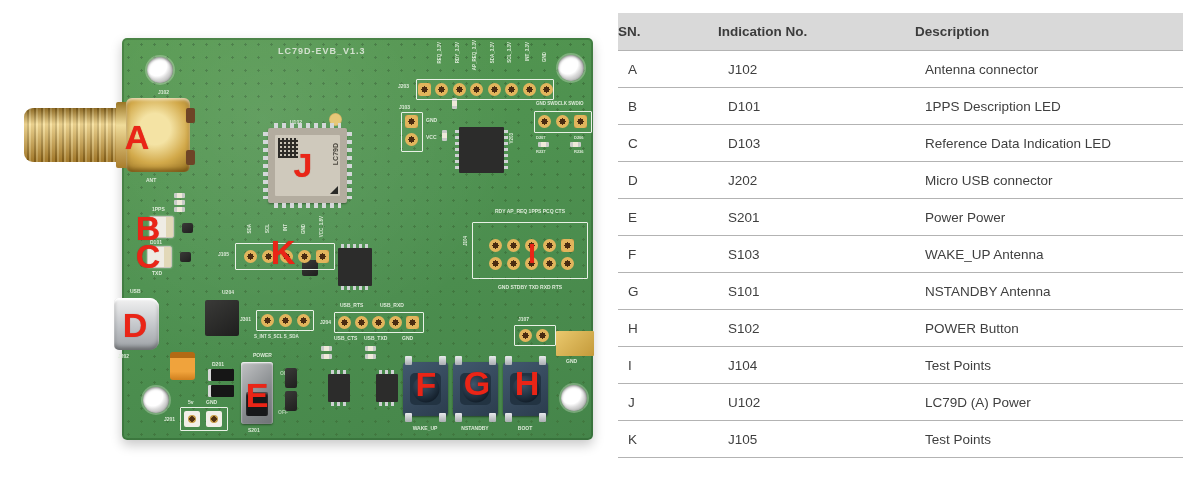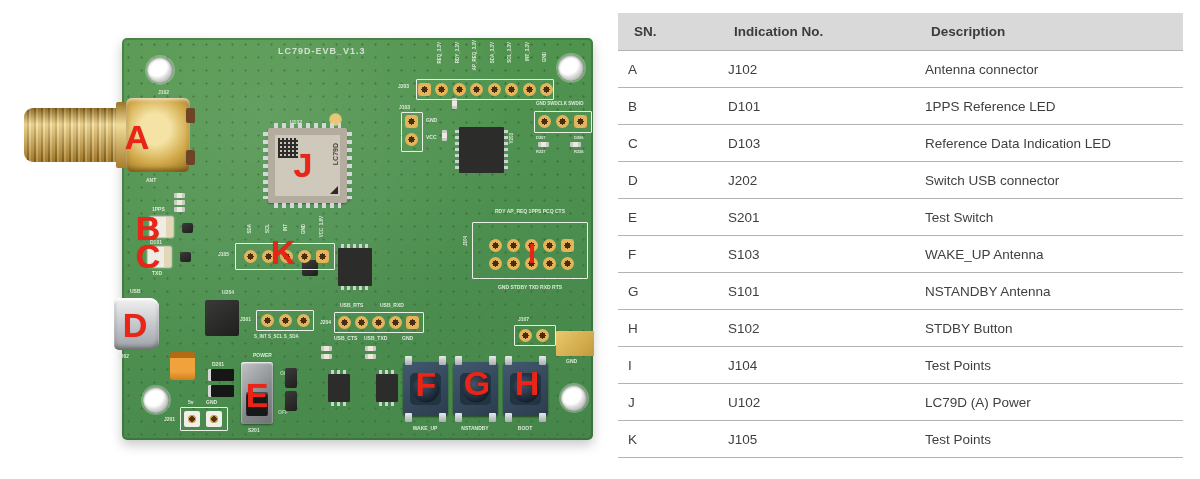--- a/index.html
+++ b/index.html
@@ -108,21 +108,21 @@
   .padgold{background:linear-gradient(135deg,#eac96e,#c49a3a);border-radius:1px;}
   .jpad{width:16px;height:16px;background:#f2efe8;border-radius:2px;}
   .jpad::after{content:"";position:absolute;left:4px;top:4px;width:8px;height:8px;border-radius:50%;
     background:radial-gradient(circle,#502f12 0 45%,#c59a44 46%);}
 
   
   .reftable{position:absolute;left:618px;top:13px;width:565px;}
   .reftable table{border-collapse:collapse;width:100%;table-layout:fixed;
     font-size:13.5px;color:#3f3f3f;}
   .reftable col.c1{width:100px;} .reftable col.c2{width:197px;} .reftable col.c3{width:268px;}
-  .reftable th{background:#d9d9d9;text-align:left;font-weight:bold;height:37px;padding:0 0 0 16px;
+  .reftable th{background:#d9d9d9;text-align:left;font-weight:bold;height:37px;padding:0 0 0 0;
     border-bottom:1px solid #b3b3b3;color:#3c3c3c;}
   .reftable td{height:36px;padding:0 0 0 10px;border-bottom:1px solid #b3b3b3;}
 </style>
 </head>
 <body>
 
 <div class="stage">
 
   <div class="board">
 
@@ -353,51 +353,51 @@
       </thead>
       <tbody>
         <tr>
             <td>A</td>
             <td>J102</td>
             <td>Antenna connector</td>
           </tr>
         <tr>
             <td>B</td>
             <td>D101</td>
-            <td>1PPS Reference LED</td>
+            <td>1PPS Description LED</td>
           </tr>
         <tr>
             <td>C</td>
             <td>D103</td>
             <td>Reference Data Indication LED</td>
           </tr>
         <tr>
             <td>D</td>
             <td>J202</td>
-            <td>Switch USB connector</td>
+            <td>Micro USB connector</td>
           </tr>
         <tr>
             <td>E</td>
             <td>S201</td>
-            <td>Test Switch</td>
+            <td>Power Power</td>
           </tr>
         <tr>
             <td>F</td>
             <td>S103</td>
             <td>WAKE_UP Antenna</td>
           </tr>
         <tr>
             <td>G</td>
             <td>S101</td>
             <td>NSTANDBY Antenna</td>
           </tr>
         <tr>
             <td>H</td>
             <td>S102</td>
-            <td>STDBY Button</td>
+            <td>POWER Button</td>
           </tr>
         <tr>
             <td>I</td>
             <td>J104</td>
             <td>Test Points</td>
           </tr>
         <tr>
             <td>J</td>
             <td>U102</td>
             <td>LC79D (A) Power</td>

